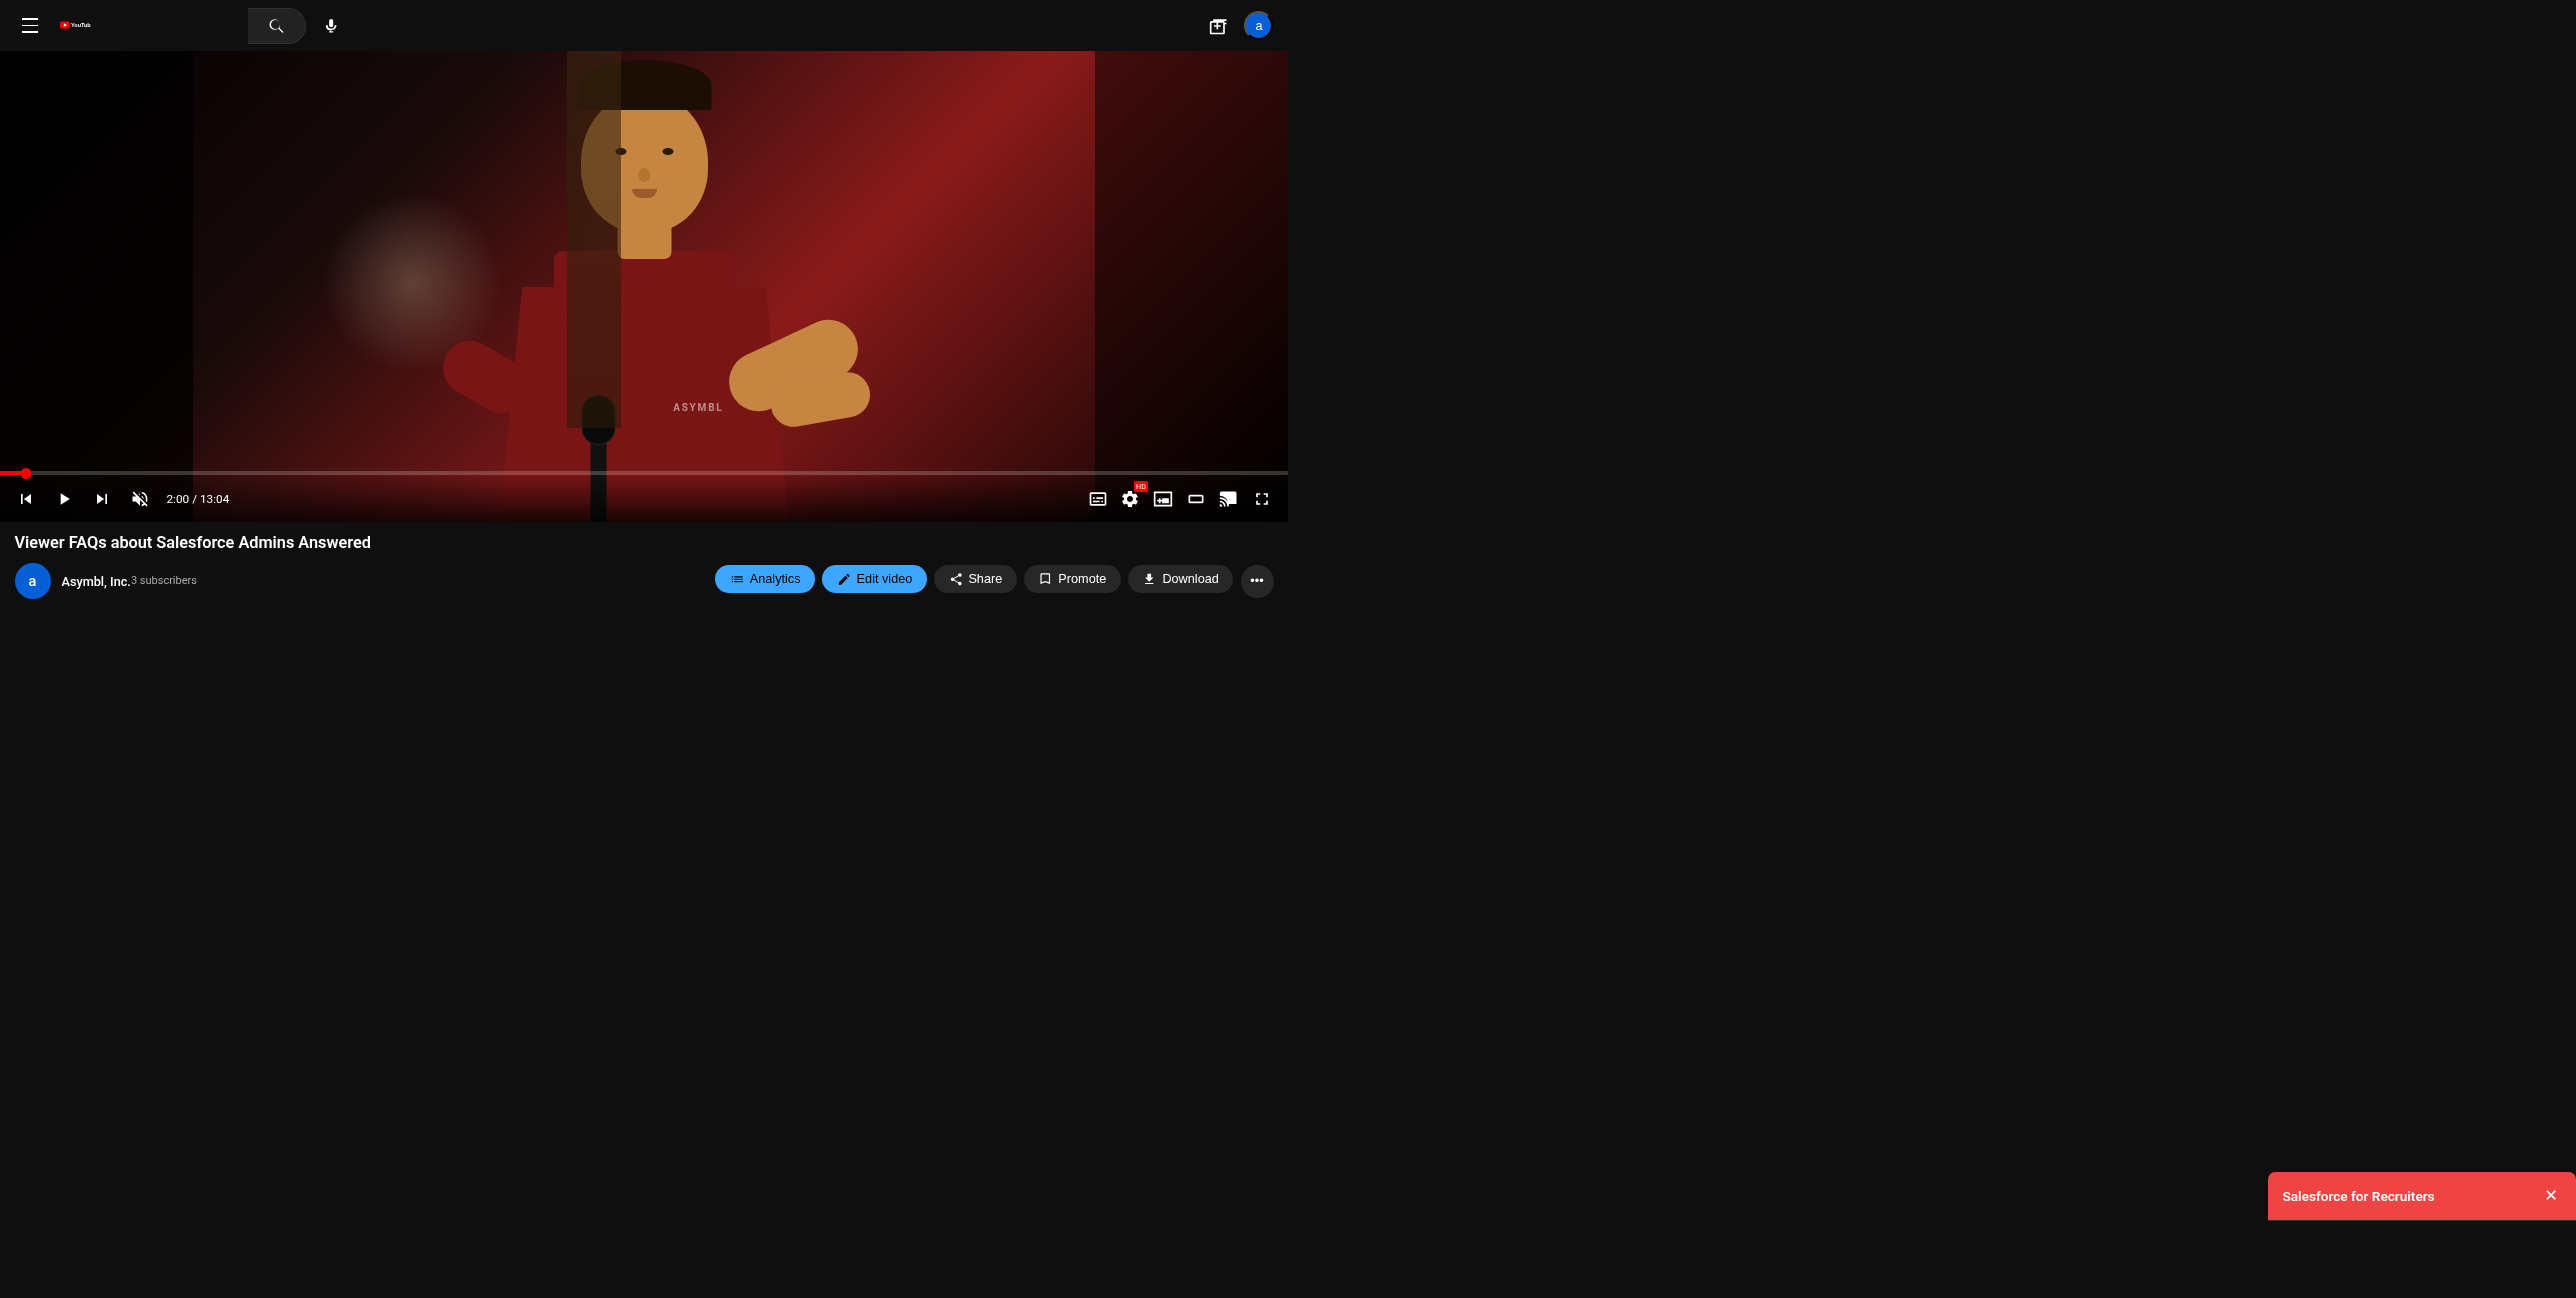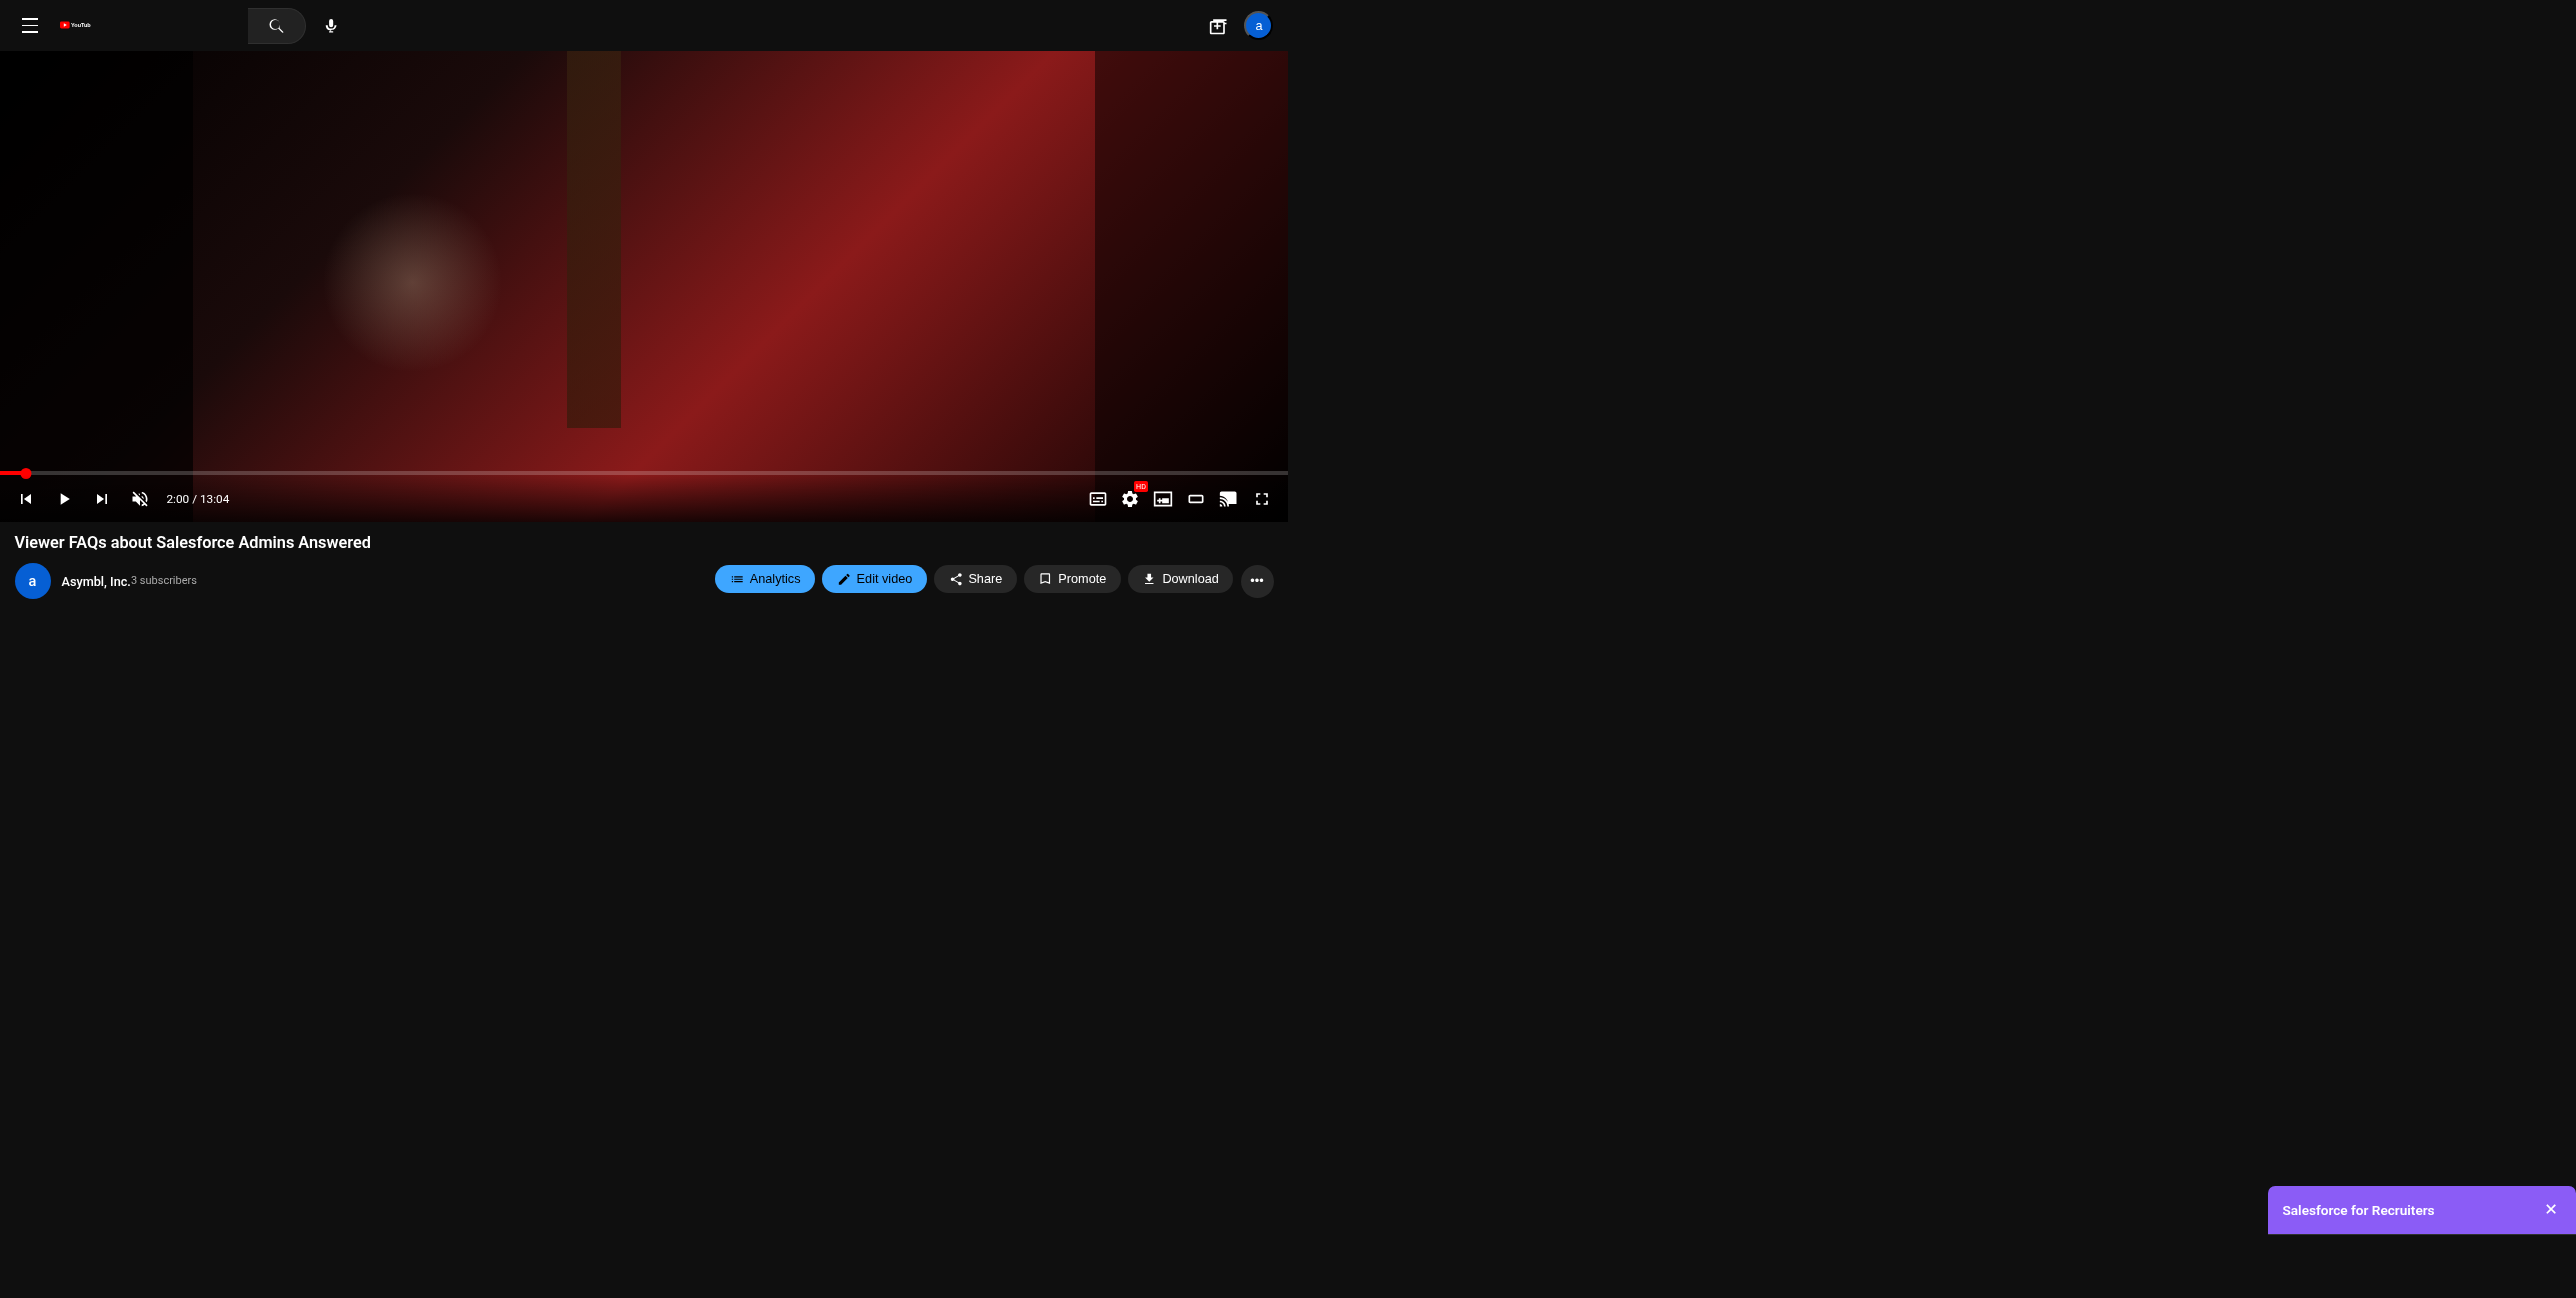--- a/index.html
+++ b/index.html
@@ -350,24 +350,24 @@
       width: 33px;
       height: 33px;
       padding: 0;
       justify-content: center;
       border-radius: 50%;
     }
 
     
     .right-panel {
       position: fixed;
-      bottom: 63px;
+      bottom: 77px;
       right: 0;
       width: 308px;
-      background: #8b5cf6;
+      background: #ef4444;
       border-radius: 7.2px 7.2px 0 0;
       overflow: hidden;
     }
     .right-panel-header {
       display: flex;
       align-items: center;
       justify-content: space-between;
       padding: 11px 14.5px;
       border-bottom: 0.9px solid #303030;
     }
@@ -427,20 +427,50 @@
   </div>
 </div>
 
 <div class="video-player">
 
   <div class="video-thumbnail">
     <div class="bg-light"></div>
     <div class="side-dark-left"></div>
     <div class="side-dark-right"></div>
 
+    <div style="position:absolute; bottom:0; left:50%; transform:translateX(-50%); width:453px; height:435px;">
+
+      <div style="position:absolute; bottom:0; left:50%; transform:translateX(-50%); width:290px; height:235px; background:#7a1515; border-radius:18px 18px 0 0; clip-path:polygon(8% 0%, 92% 0%, 100% 100%, 0% 100%);"></div>
+
+      <div style="position:absolute; bottom:199px; left:50%; transform:translateX(-50%); width:181px; height:72px; background:#7a1515; border-radius:9px;"></div>
+
+      <div style="position:absolute; bottom:263px; left:50%; transform:translateX(-50%); width:54px; height:45px; background:#c68642; border-radius:7.2px;"></div>
+
+      <div style="position:absolute; bottom:290px; left:50%; transform:translateX(-50%); width:127px; height:140px; background:#c68642; border-radius:50% 50% 45% 45%;"></div>
+
+      <div style="position:absolute; bottom:412px; left:50%; transform:translateX(-50%); width:134px; height:50px; background:#1a0e05; border-radius:55% 55% 0 0;"></div>
+
+      <div style="position:absolute; bottom:367px; left:calc(50% - 29px); width:11px; height:7.2px; background:#2a1a08; border-radius:50%;"></div>
+      <div style="position:absolute; bottom:367px; left:calc(50% + 18px); width:11px; height:7.2px; background:#2a1a08; border-radius:50%;"></div>
+
+      <div style="position:absolute; bottom:340px; left:50%; transform:translateX(-50%); width:12.7px; height:14.5px; background:#b5742e; border-radius:50%;"></div>
+
+      <div style="position:absolute; bottom:324px; left:50%; transform:translateX(-50%); width:25px; height:9px; background:#9b5a2a; border-radius:0 0 12.7px 12.7px;"></div>
+
+      <div style="position:absolute; bottom:109px; left:62%; transform:translateX(-50%); color:rgba(255,255,255,0.5); font-size:10px; font-weight:700; letter-spacing:1.8px; white-space:nowrap;">ASYMBL</div>
+
+      <div style="position:absolute; bottom:118px; left:5%; width:91px; height:54px; background:#7a1515; border-radius:27px; transform:rotate(30deg);"></div>
+
+      <div style="position:absolute; bottom:127px; right:2%; width:136px; height:59px; background:#c68642; border-radius:32px; transform:rotate(-25deg);"></div>
+      <div style="position:absolute; bottom:100px; right:0%; width:100px; height:45px; background:#c68642; border-radius:22.6px; transform:rotate(-10deg);"></div>
+
+      <div style="position:absolute; bottom:0; left:calc(50% - 54px); width:16.3px; height:91px; background:#111; border-radius:5.4px 5.4px 0 0;"></div>
+
+      <div style="position:absolute; bottom:77px; left:calc(50% - 63px); width:34px; height:50px; background:#0a0a0a; border-radius:16.3px; border:1.8px solid #222;"></div>
+    </div>
 
     <div style="position:absolute; top:0; left:44%; width:54px; height:80%; background:linear-gradient(to bottom, #3a2510, #2a1a08); opacity:0.6;"></div>
   </div>
 
   <div class="progress-area">
     <div class="progress-filled"></div>
     <div class="progress-dot"></div>
   </div>
 
   <div class="controls">

